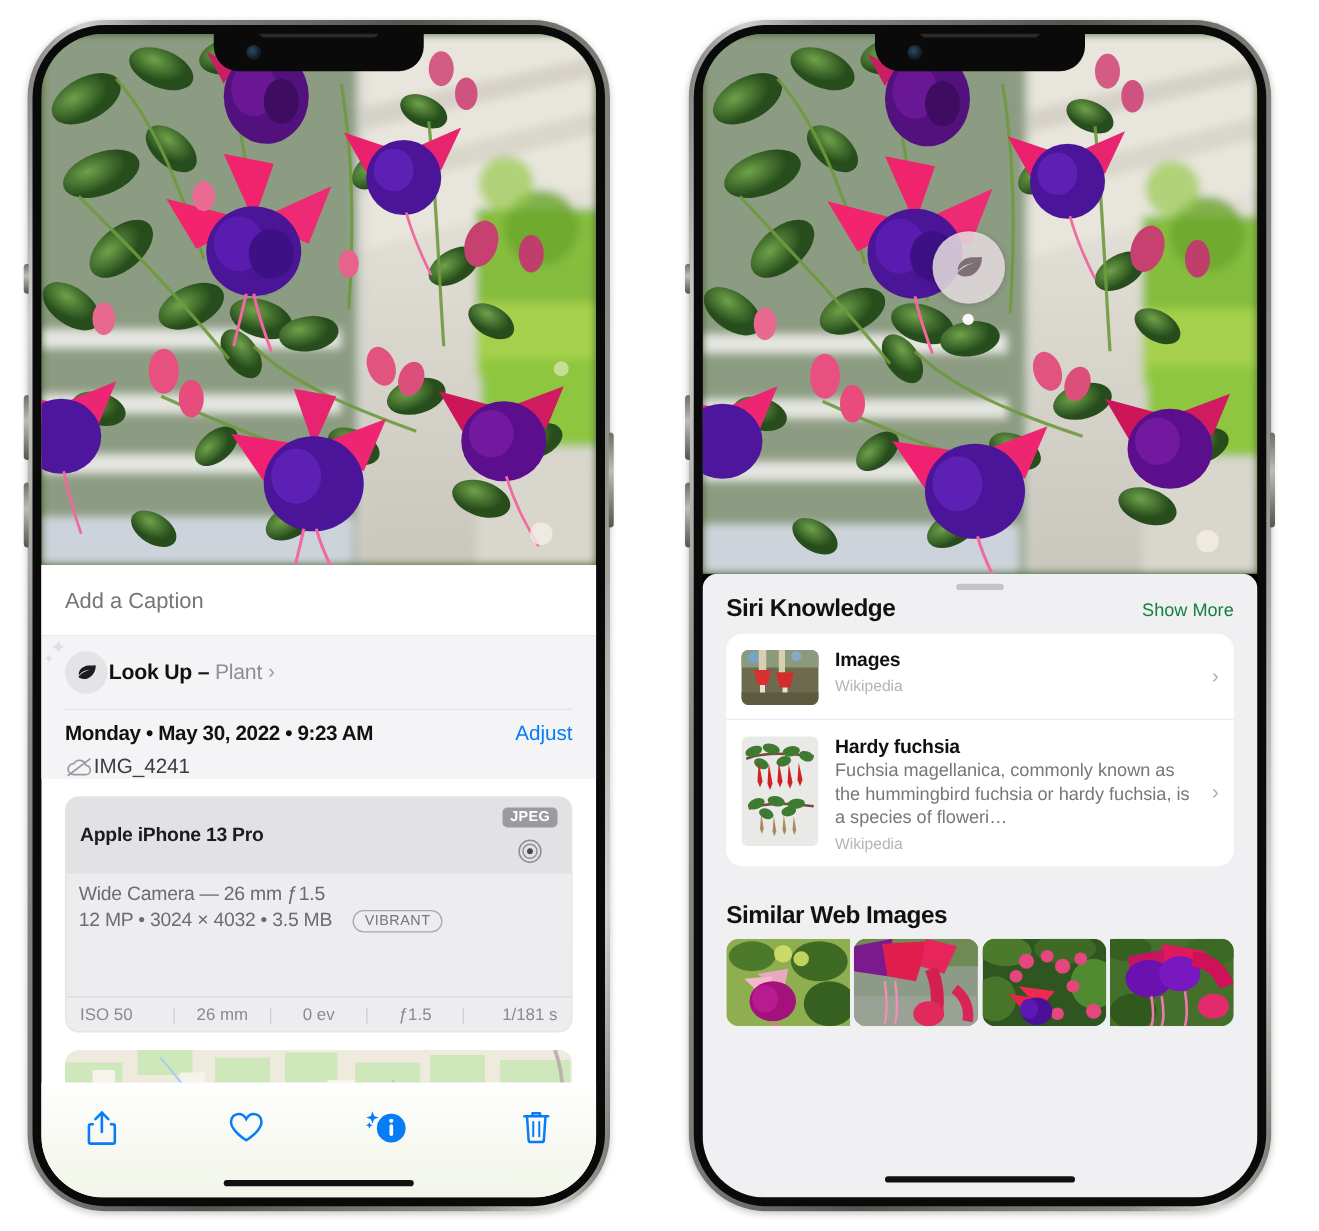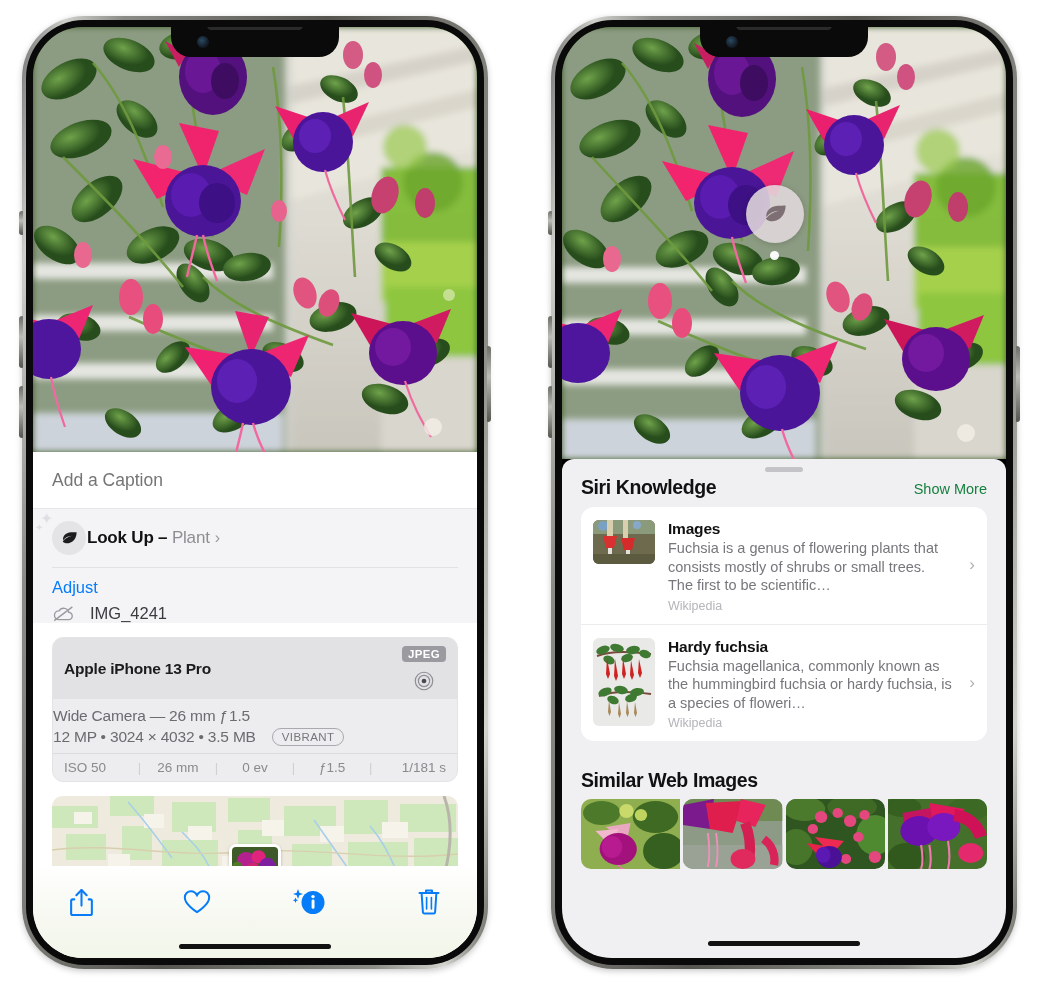--- a/index.html
+++ b/index.html
@@ -81,48 +81,48 @@
   .spark.s2 { left:-17px; top:2px; font-size:10px; }
   .lookup-label { margin-left:1px; font-size:17px; font-weight:bold; color:#111; letter-spacing:-.2px; }
   .lookup-label .sub { font-weight:normal; color:#8e8e93; }
   .chev { color:#9a9aa0; font-size:16px; margin-left:5px; }
   .divider { height:1px; background:#e2e2e5; margin-left:0; }
 
   .meta-section { background:#f4f4f6; padding:10px 19px 0; }
   .meta-row1 { display:flex; align-items:baseline; justify-content:space-between; }
   .meta-date { font-size:16.5px; font-weight:bold; color:#111; letter-spacing:-.3px; }
   .adjust { font-size:16.5px; color:#067cf8; }
-  .meta-row2 { display:flex; align-items:center; gap:15px; margin-top:7px;text-align:center; }
+  .meta-row2 { display:flex; align-items:center; gap:0; margin-top:7px;text-align:center; }
   .filename { font-size:16.5px; color:#3c3c40; }
 
   .cam-card {
     margin:14px 19px 0; background:#ececee; border-radius:11px; overflow:hidden;
     border:1px solid #e3e3e6;
   }
   .cam-head {
     display:flex; align-items:center; justify-content:space-between;
     padding:8px 11px; background:#e2e2e5;
   }
   .cam-model { font-size:15.5px; font-weight:bold; color:#1b1b1d; letter-spacing:-.2px; }
   .cam-head-right { display:flex; align-items:center; gap:9px;flex-direction:column; }
   .jpeg-badge {
     background:#9a9aa0; color:#fff; font-size:11.5px; font-weight:bold;
     padding:2px 6px; border-radius:4px; letter-spacing:.3px;
   }
-  .cam-body { padding:8px 0 7px; background:#ededef; }
+  .cam-body { padding:8px 0 7px; background:#ededef;margin-left:10px; }
   .cam-line1 { font-size:15.5px; color:#6b6b70; letter-spacing:-.2px; }
   .cam-line2row { display:flex; align-items:center; justify-content:flex-start; margin-top:3px;gap:16px; }
   .cam-line2 { font-size:15.5px; color:#6b6b70; letter-spacing:-.2px; }
   .vibrant {
     border:1px solid #a9a9af; color:#76767c; font-size:11.5px; font-weight:normal;
     padding:2px 9px; border-radius:10px; letter-spacing:.4px;
   }
   .cam-foot {
     display:flex; align-items:center; border-top:1px solid #dcdce0;
-    padding:6px 11px; background:#ededef;
+    padding:6px 11px; background:#ededef;margin-top:44px;
   }
   .cam-foot span { flex:1; text-align:center; font-size:13.5px; color:#8a8a8f; }
   .cam-foot span:first-child { text-align:left; }
   .cam-foot span:last-child { text-align:right; }
   .cam-foot i { color:#cfcfd3; font-style:normal; font-size:13px; }
 
   .map-wrap { margin:14px 19px 0; border-radius:11px 11px 0 0; overflow:hidden; height:80px; position:relative; }
   .map-pin {
     position:absolute; left:50%; top:48px; transform:translateX(-50%);
     width:52px; height:34px; border-radius:7px; border:3px solid #fff;
@@ -374,20 +374,21 @@
             <div class="lookup-label">
               <span>Look Up – </span><span class="sub">Plant</span>
             </div>
             <span class="chev">›</span>
           </div>
           <div class="divider"></div>
         </div>
 
         <div class="meta-section">
           <div class="meta-row1">
+            <span class="meta-date">Monday • May 30, 2022 • 9:23 AM</span>
             <span class="adjust">Adjust</span>
           </div>
           <div class="meta-row2">
             <svg width="23" height="17" viewBox="0 0 26 19">
               <path d="M7.5 16.5h11a4.2 4.2 0 0 0 .4-8.4A5.9 5.9 0 0 0 8 6.6a4.6 4.6 0 0 0-.5 9.9z" fill="none" stroke="#9a9aa0" stroke-width="1.5"></path>
               <line x1="2.5" y1="17.5" x2="23" y2="2" stroke="#9a9aa0" stroke-width="1.6"></line>
             </svg>
             <span class="filename">IMG_4241</span>
           </div>
         </div>
@@ -680,21 +681,20 @@
                 <rect x="30" y="0" width="5" height="18" fill="#d7cfae"></rect>
                 <path d="M10 16 h14 l-3 12 h-8z" fill="#d93030"></path>
                 <path d="M28 18 h14 l-3 12 h-8z" fill="#d62b2b"></path>
                 <rect x="15" y="28" width="4" height="7" fill="#e4e0dc"></rect>
                 <rect x="33" y="30" width="4" height="7" fill="#e4e0dc"></rect>
                 <rect x="0" y="34" width="62" height="10" fill="#5c5a3f"></rect>
               </svg>
             </span>
             <span class="k-text">
               <span class="k-title" style="display:block">Images</span>
-              <span class="k-desc" style="display:block">Fuchsia is a genus of flowering plants that consists mostly of shrubs or small trees. The first to be scientific…</span>
               <span class="k-src" style="display:block">Wikipedia</span>
             </span>
             <span class="k-chev">›</span>
           </div>
 
           <div class="k-row">
             <span class="k-thumb b">
               <svg width="100%" height="100%" viewBox="0 0 62 88" preserveAspectRatio="none">
                 <rect width="62" height="88" fill="#e9e9e7"></rect>
                 <path d="M4 18 C20 12 40 14 58 16" stroke="#7a4a3a" stroke-width="2" fill="none"></path>

